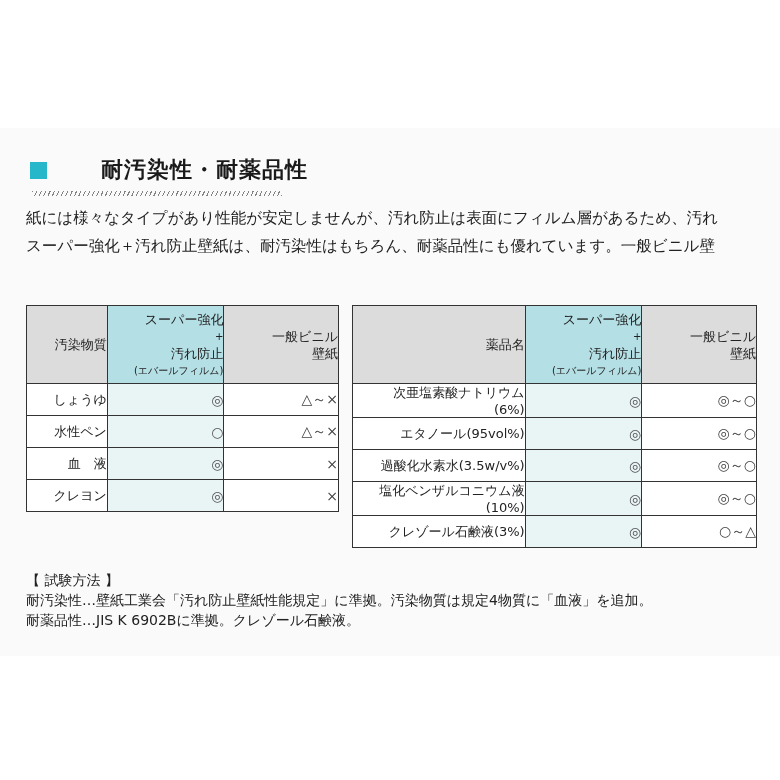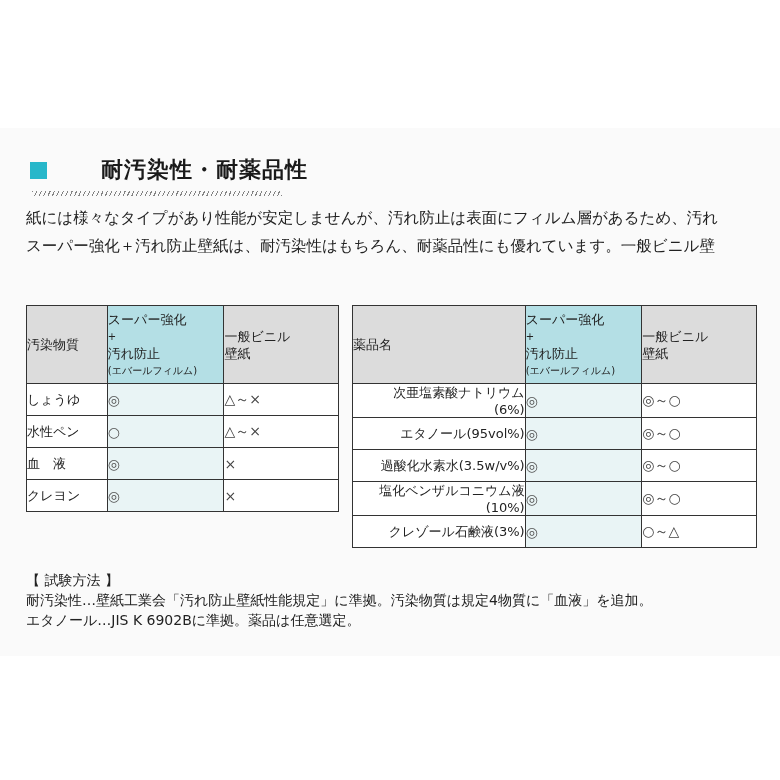--- a/index.html
+++ b/index.html
@@ -28,21 +28,21 @@
     position: absolute; left: 26px; top: 204px; width: 740px;
     font-size: 15.5px; line-height: 28px; color: #222;
   }
   .intro p { white-space: nowrap; }
   table.grid {
     position: absolute; top: 305px;
     border-collapse: collapse; font-size: 13px; color: #222;
     background: #fff;
   }
   table.grid td, table.grid th {
-    border: 1px solid #333; text-align: left; font-weight: normal;
+    border: 1px solid #333; text-align: right; font-weight: normal;
   }
   table.grid thead th { background: #dcdcdc; height: 78px; line-height: 17px; }
   table.grid thead th.hl { background: #b4dfe5; }
   table.grid tbody td { height: 32px; }
   table.grid tbody td.hl { background: #e9f4f5; color: #555; }
   table.grid .small { font-size: 10px; }
   #t1 { left: 26px; width: 313px; }
   #t1 col.c1 { width: 81px; }
   #t1 col.c2 { width: 117px; }
   #t1 col.c3 { width: 115px; }
@@ -164,14 +164,14 @@
       <td class="name">クレゾール石鹸液(3%)</td>
       <td class="hl mark">◎</td>
       <td class="mark">○～△</td>
     </tr>
   </tbody>
 </table>
 
 <div class="notes">
   <p>【 試験方法 】</p>
   <p>耐汚染性…壁紙工業会「汚れ防止壁紙性能規定」に準拠。汚染物質は規定4物質に「血液」を追加。</p>
-  <p>エタノール…JIS K 6902Bに準拠。薬品は任意選定。</p>
+  <p>耐薬品性…JIS K 6902Bに準拠。クレゾール石鹸液。</p>
 </div>
 
 </body></html>

